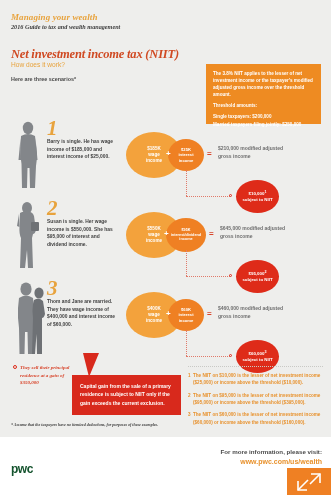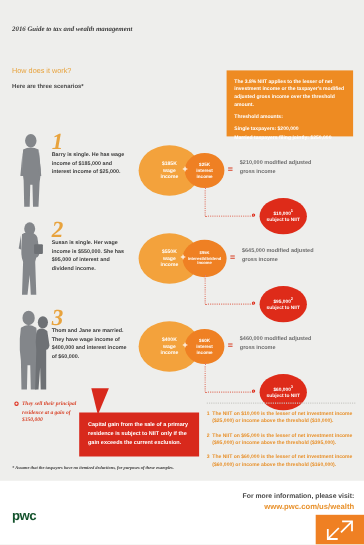--- a/index.html
+++ b/index.html
@@ -204,21 +204,23 @@
   }
   #corner-box svg { position:absolute; left:9px; top:4px; }
 </style>
 </head>
 <body>
 
 <div id="page">
   <div id="sheet"></div>
   <div id="footer-band"></div>
 
+  <div class="brand-title">Managing your wealth</div>
   <div class="brand-sub">2016 Guide to tax and wealth management</div>
+  <div class="main-title">Net investment income tax (NIIT)</div>
   <div class="main-sub">How does it work?</div>
   <div class="scenarios-label">Here are three scenarios*</div>
 
   <div id="info-box">
     <div class="ib-p">The 3.8% NIIT applies to the lesser of net investment income or the taxpayer's modified adjusted gross income over the threshold amount.</div>
     <div class="ib-gap"></div>
     <div class="ib-th">Threshold amounts:</div>
     <div class="ib-gap"></div>
     <div class="ib-line">Single taxpayers: $200,000</div>
     <div class="ib-line">Married taxpayers filing jointly: $250,000</div>

